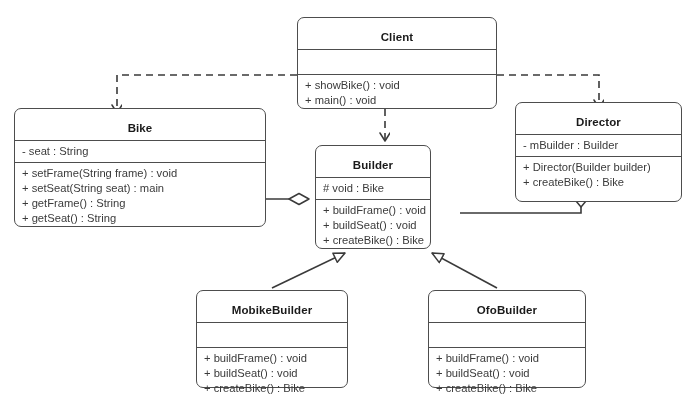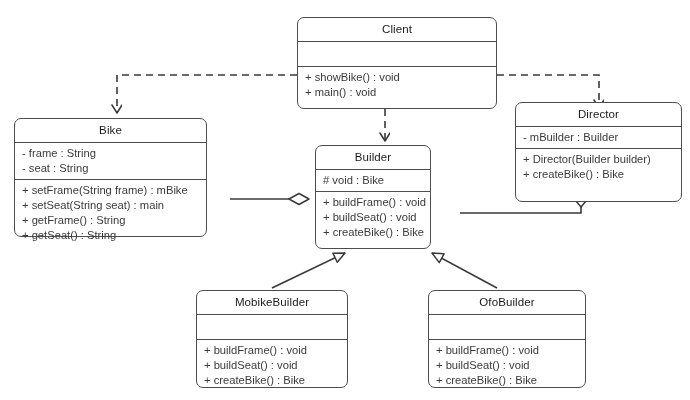--- a/index.html
+++ b/index.html
@@ -26,27 +26,28 @@
   .uml-class {
     position: absolute;
     box-sizing: border-box;
     background: #ffffff;
     border: 1.6px solid #4d4d4d;
     border-radius: 7px;
     z-index: 5;
   }
   .cls-title {
     text-align: center;
-    font-weight: normal;
+    font-weight: bold;
     font-size: 11.5px;
     color: #1a1a1a;
     padding: 5px 4px 5px 4px;
     border-bottom: 1.4px solid #4d4d4d;
     line-height: 13px;
     letter-spacing: 0.1px;
+    margin-top: 8px;
   }
   .cls-attrs {
     border-bottom: 1.4px solid #4d4d4d;
     padding: 3px 0 3px 0;
     min-height: 11px;
     box-sizing: border-box;
   }
   .cls-attrs.empty {
     height: 25px;
     padding: 0;
@@ -115,28 +116,27 @@
 
   <div class="uml-class" id="cls-client" style="left:297px; top:17px; width:200px; height:92px;">
     <div class="cls-title">Client</div>
     <div class="cls-attrs empty"></div>
     <div class="cls-ops">
       <div class="member">+ showBike() : void</div>
       <div class="member">+ main() : void</div>
     </div>
   </div>
 
-  <div class="uml-class" id="cls-bike" style="left:14px; top:118px; width:193px; height:119px;">
+  <div class="uml-class" id="cls-bike" style="left:14px; top:108px; width:252px; height:119px;">
     <div class="cls-title">Bike</div>
     <div class="cls-attrs">
-      <div class="member">- frame : String</div>
       <div class="member">- seat : String</div>
     </div>
     <div class="cls-ops">
-      <div class="member">+ setFrame(String frame) : mBike</div>
+      <div class="member">+ setFrame(String frame) : void</div>
       <div class="member">+ setSeat(String seat) : main</div>
       <div class="member">+ getFrame() : String</div>
       <div class="member">+ getSeat() : String</div>
     </div>
   </div>
 
   <div class="uml-class" id="cls-builder" style="left:315px; top:145px; width:116px; height:104px;">
     <div class="cls-title">Builder</div>
     <div class="cls-attrs">
       <div class="member"># void : Bike</div>

